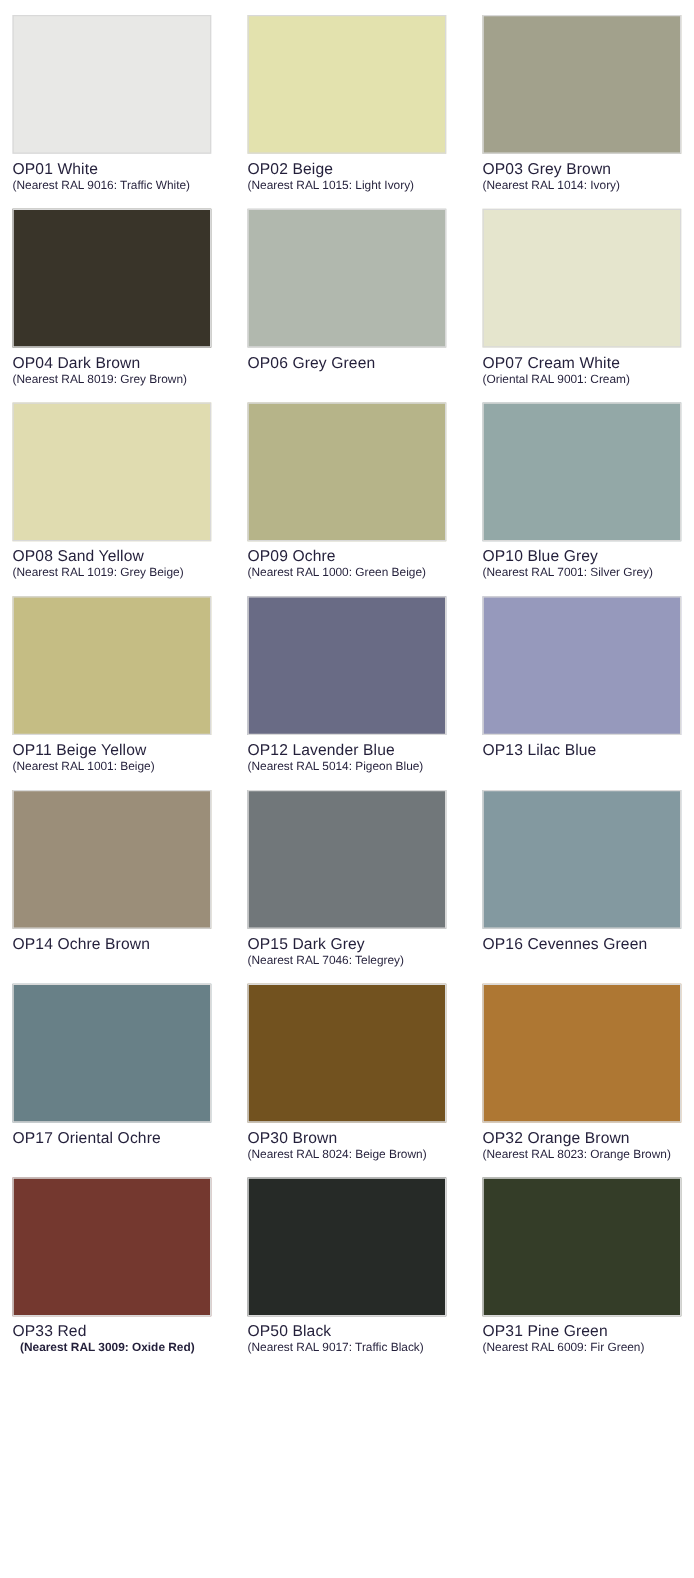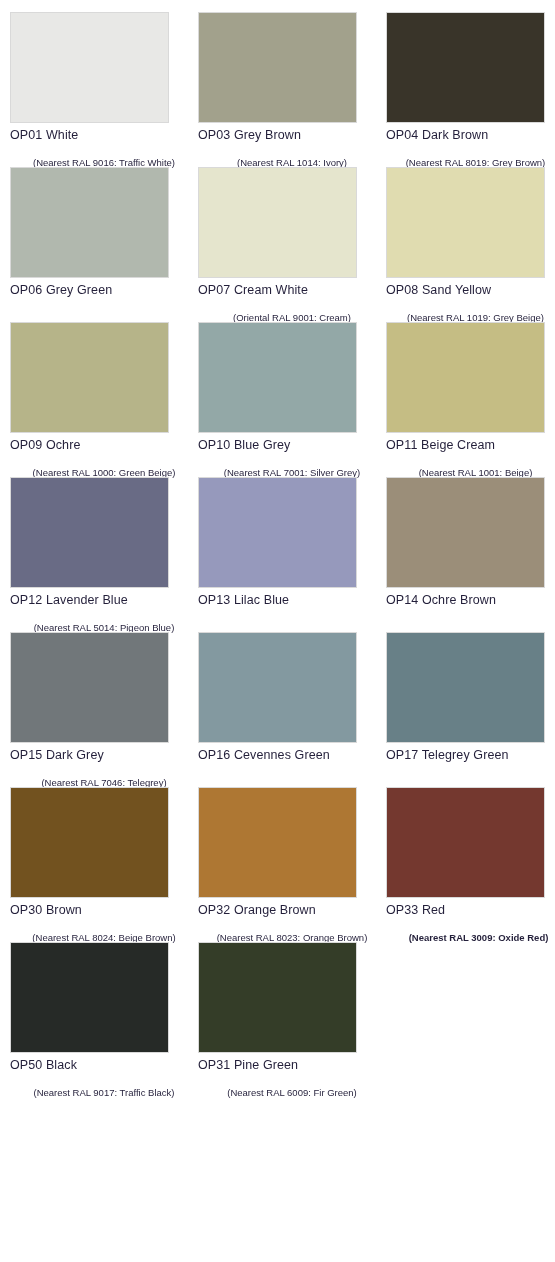--- a/index.html
+++ b/index.html
@@ -31,44 +31,48 @@
   }
   .swatch-name {
     margin-top: 5px;
     font-size: 12.5px;
     line-height: 14px;
     color: #231f3a;
     letter-spacing: 0.1px;
     white-space: nowrap;
   }
   .swatch-ral {
-    margin-top: 15px;
+    margin-top: 1px;
     font-size: 9.5px;
     line-height: 11px;
     color: #231f3a;
     letter-spacing: 0px;
     white-space: nowrap;
-    text-align: center;
   }
   .swatch-ral:empty {
     display: none;
   }
   .indent {
     padding-left: 6px;
     font-weight: bold;
   }
 </style>
 </head>
 <body>
 
 <div id="swatch-grid">
     <div class="swatch-cell">
       <div class="swatch-chip" style="background-color: rgb(232, 232, 230);"></div>
       <div class="swatch-name">OP01 White</div>
       <div class="swatch-ral">(Nearest RAL 9016: Traffic White)</div>
+    </div>
+    <div class="swatch-cell">
+      <div class="swatch-chip" style="background-color: rgb(227, 226, 174);"></div>
+      <div class="swatch-name">OP02 Beige</div>
+      <div class="swatch-ral">(Nearest RAL 1015: Light Ivory)</div>
     </div>
     <div class="swatch-cell">
       <div class="swatch-chip" style="background-color: rgb(162, 161, 140);"></div>
       <div class="swatch-name">OP03 Grey Brown</div>
       <div class="swatch-ral">(Nearest RAL 1014: Ivory)</div>
     </div>
     <div class="swatch-cell">
       <div class="swatch-chip" style="background-color: rgb(57, 52, 41);"></div>
       <div class="swatch-name">OP04 Dark Brown</div>
       <div class="swatch-ral">(Nearest RAL 8019: Grey Brown)</div>
@@ -92,21 +96,21 @@
       <div class="swatch-name">OP09 Ochre</div>
       <div class="swatch-ral">(Nearest RAL 1000: Green Beige)</div>
     </div>
     <div class="swatch-cell">
       <div class="swatch-chip" style="background-color: rgb(147, 168, 167);"></div>
       <div class="swatch-name">OP10 Blue Grey</div>
       <div class="swatch-ral">(Nearest RAL 7001: Silver Grey)</div>
     </div>
     <div class="swatch-cell">
       <div class="swatch-chip" style="background-color: rgb(197, 189, 132);"></div>
-      <div class="swatch-name">OP11 Beige Cream</div>
+      <div class="swatch-name">OP11 Beige Yellow</div>
       <div class="swatch-ral">(Nearest RAL 1001: Beige)</div>
     </div>
     <div class="swatch-cell">
       <div class="swatch-chip" style="background-color: rgb(105, 107, 133);"></div>
       <div class="swatch-name">OP12 Lavender Blue</div>
       <div class="swatch-ral">(Nearest RAL 5014: Pigeon Blue)</div>
     </div>
     <div class="swatch-cell">
       <div class="swatch-chip" style="background-color: rgb(150, 153, 188);"></div>
       <div class="swatch-name">OP13 Lilac Blue</div>
@@ -119,21 +123,21 @@
       <div class="swatch-chip" style="background-color: rgb(113, 119, 122);"></div>
       <div class="swatch-name">OP15 Dark Grey</div>
       <div class="swatch-ral">(Nearest RAL 7046: Telegrey)</div>
     </div>
     <div class="swatch-cell">
       <div class="swatch-chip" style="background-color: rgb(131, 153, 160);"></div>
       <div class="swatch-name">OP16 Cevennes Green</div>
     </div>
     <div class="swatch-cell">
       <div class="swatch-chip" style="background-color: rgb(104, 128, 135);"></div>
-      <div class="swatch-name">OP17 Telegrey Green</div>
+      <div class="swatch-name">OP17 Oriental Ochre</div>
     </div>
     <div class="swatch-cell">
       <div class="swatch-chip" style="background-color: rgb(114, 82, 31);"></div>
       <div class="swatch-name">OP30 Brown</div>
       <div class="swatch-ral">(Nearest RAL 8024: Beige Brown)</div>
     </div>
     <div class="swatch-cell">
       <div class="swatch-chip" style="background-color: rgb(174, 119, 51);"></div>
       <div class="swatch-name">OP32 Orange Brown</div>
       <div class="swatch-ral">(Nearest RAL 8023: Orange Brown)</div>

